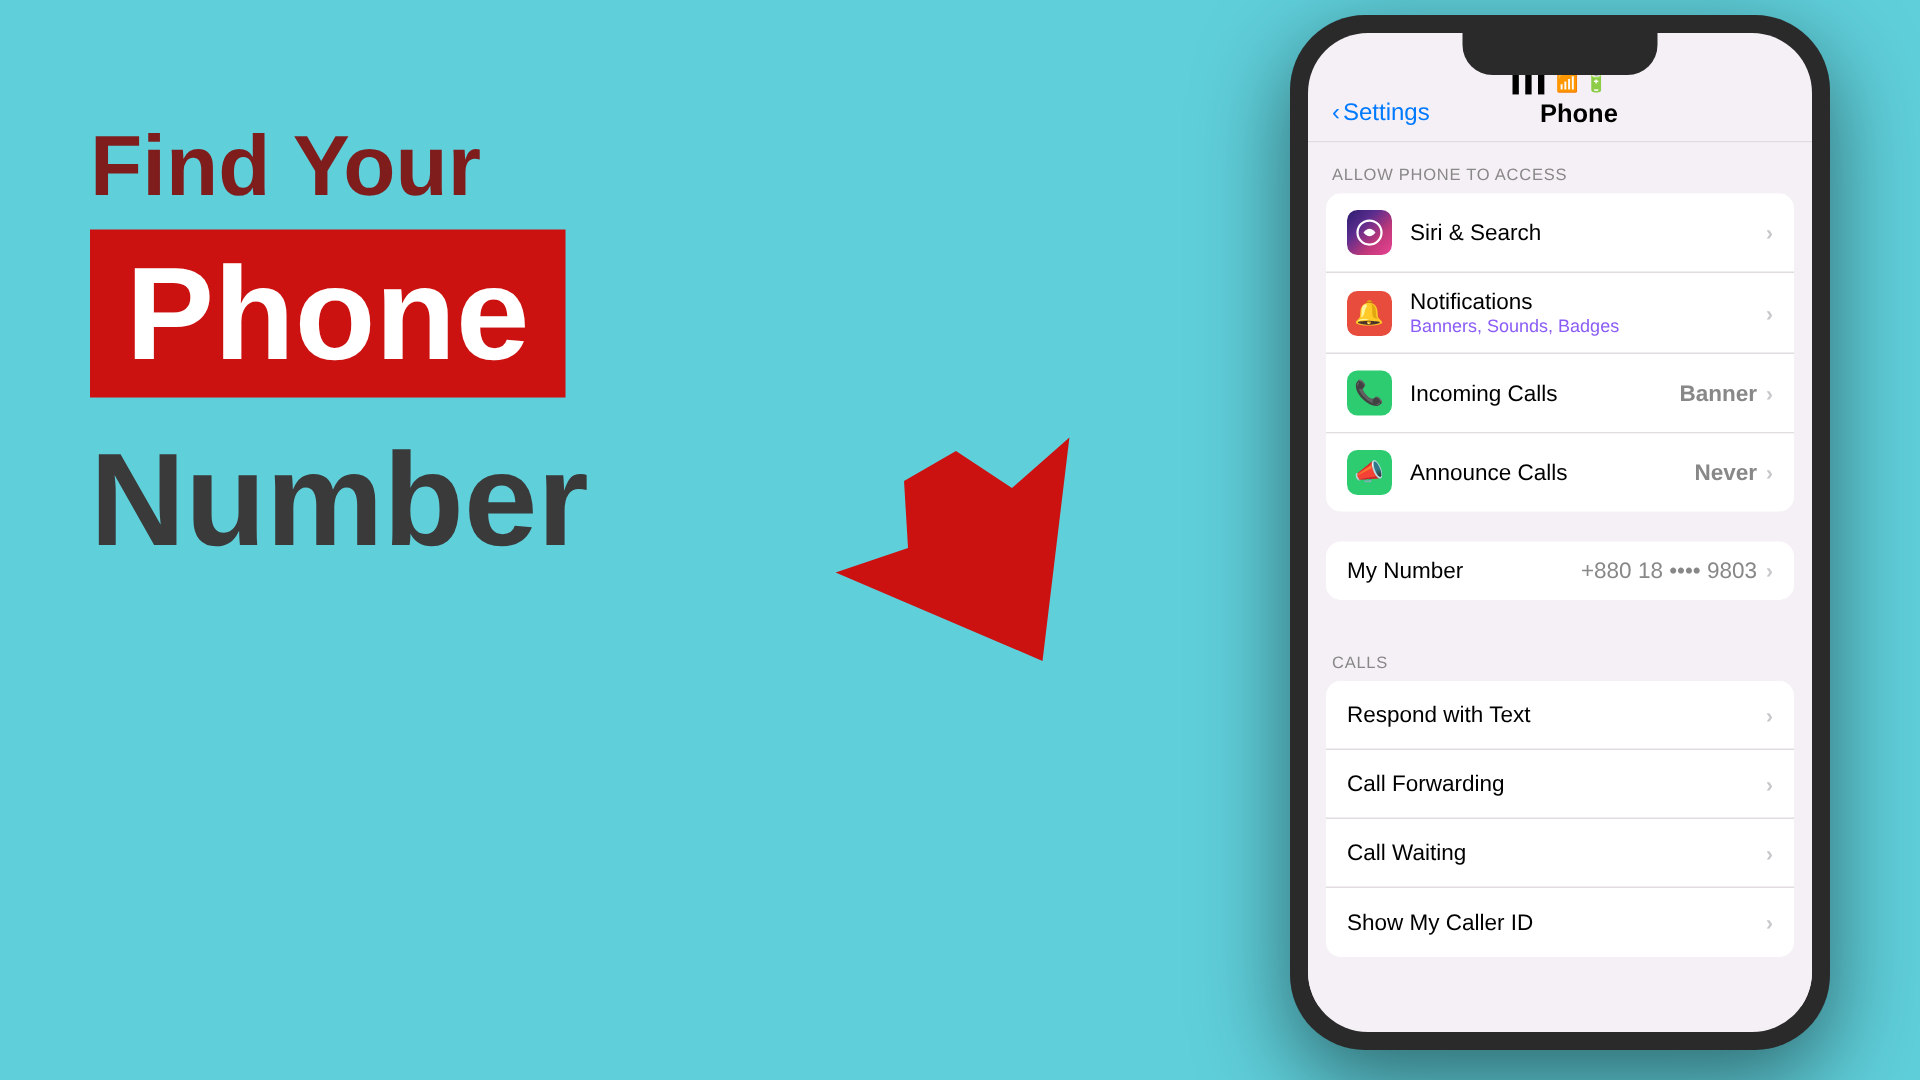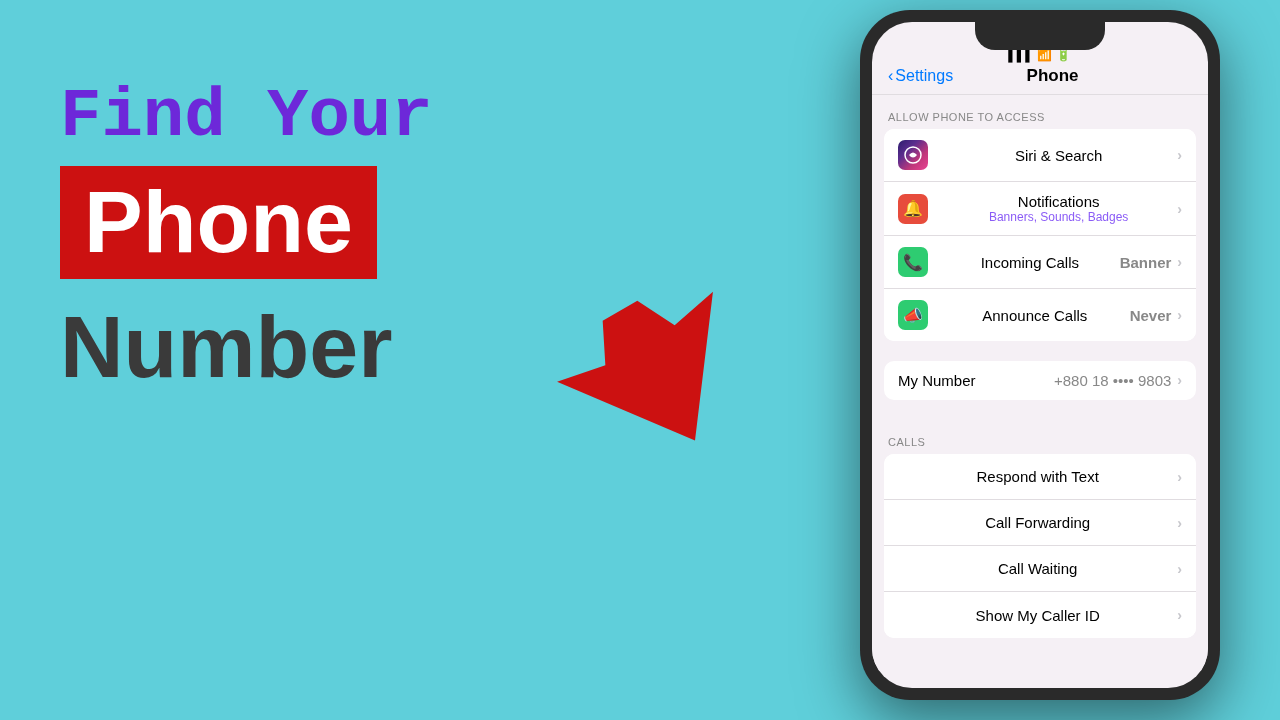--- a/index.html
+++ b/index.html
@@ -15,26 +15,25 @@
 
     
     .left-content {
       position: absolute;
       left: 60px;
       top: 80px;
       width: 560px;
     }
 
     .headline-find {
-      font-size: 69px;
+      font-size: 57px;
       font-weight: 800;
-      color: #6d28d9;
+      color: #7f1d1d;
       line-height: 1.1;
       display: block;
-      font-family: Liberation Mono, monospace;
     }
 
     .headline-phone-wrapper {
       display: inline-block;
       background: #cc1111;
       padding: 8px 24px;
       margin: 10px 0;
     }
 
     .headline-phone {
@@ -181,21 +180,20 @@
       overflow: hidden;
     }
 
     .settings-row {
       display: flex;
       align-items: center;
       padding: 11px 14px;
       border-bottom: 0.5px solid #e0dce0;
       min-height: 48px;
       background: #fff;
-      text-align: center;
     }
 
     .settings-row:last-child {
       border-bottom: none;
     }
 
     .row-icon {
       width: 30px;
       height: 30px;
       border-radius: 7px;

